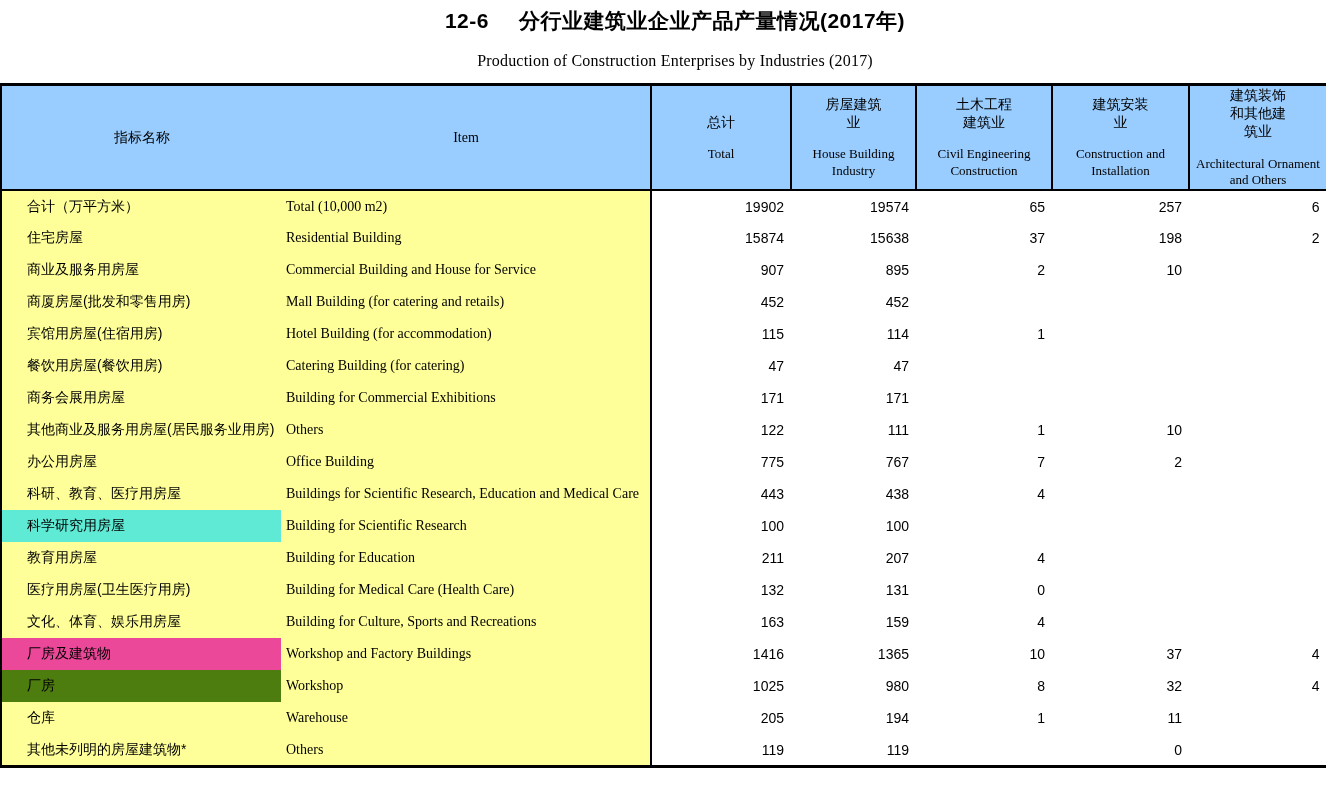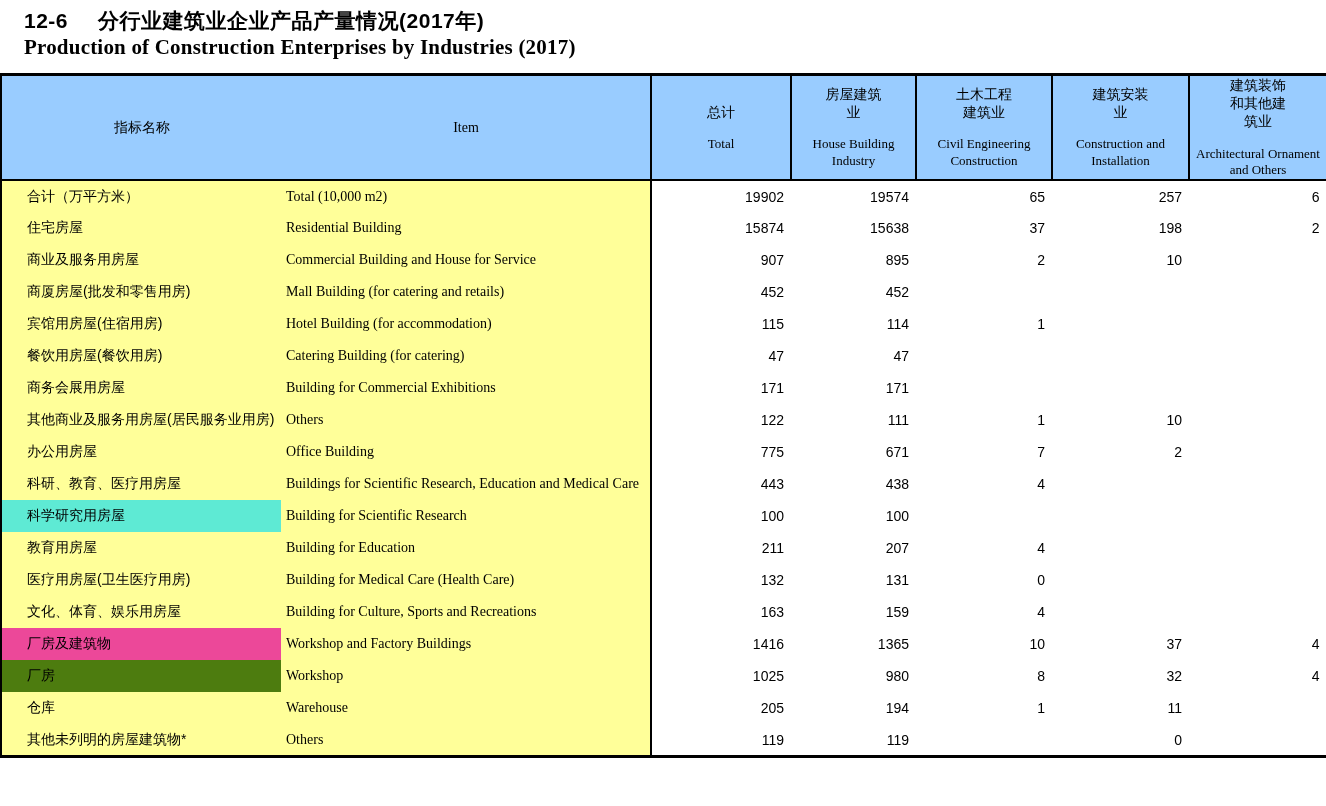--- a/index.html
+++ b/index.html
@@ -4,26 +4,26 @@
 <style>
   * { margin:0; padding:0; box-sizing:border-box; }
   html,body { background:#ffffff; }
   body {
     width:1326px; height:806px;
     font-family:"Liberation Sans","DejaVu Sans",sans-serif;
     color:#000;
     position:relative;
     overflow:hidden;
   }
-  .titles { padding:7px 0 0 24px; }
+  .titles { padding:7px 0 0 24px;text-align:center; }
   .title-line { font-size:21px; font-weight:bold; letter-spacing:0.5px; }
   .title-num { display:inline-block; margin-right:30px; }
   .title-en {
     font-family:"Liberation Serif","DejaVu Serif",serif;
-    font-weight:bold; font-size:21px; margin-top:0; letter-spacing:0.2px;
+    font-weight:normal; font-size:16px; margin-top:17px; letter-spacing:0.2px;
   }
   table.stat {
     width:1326px; margin-top:13px;
     border-collapse:collapse; table-layout:fixed;
     border-top:3px solid #000;
     border-bottom:3px solid #000;
     border-left:2px solid #000;
     border-right:1px solid #000;
   }
   thead th {
@@ -194,21 +194,21 @@
         <td class="num-cell">122</td>
         <td class="num-cell">111</td>
         <td class="num-cell">1</td>
         <td class="num-cell">10</td>
         <td class="num-cell"></td>
       </tr>
       <tr>
         <td class="zh-cell" style="background: rgb(255, 255, 153);">办公用房屋</td>
         <td class="en-cell" style="background: rgb(255, 255, 153);">Office Building</td>
         <td class="num-cell">775</td>
-        <td class="num-cell">671</td>
+        <td class="num-cell">767</td>
         <td class="num-cell">7</td>
         <td class="num-cell">2</td>
         <td class="num-cell"></td>
       </tr>
       <tr>
         <td class="zh-cell" style="background: rgb(255, 255, 153);">科研、教育、医疗用房屋</td>
         <td class="en-cell" style="background: rgb(255, 255, 153);">Buildings for Scientific Research, Education and Medical Care</td>
         <td class="num-cell">443</td>
         <td class="num-cell">438</td>
         <td class="num-cell">4</td>

